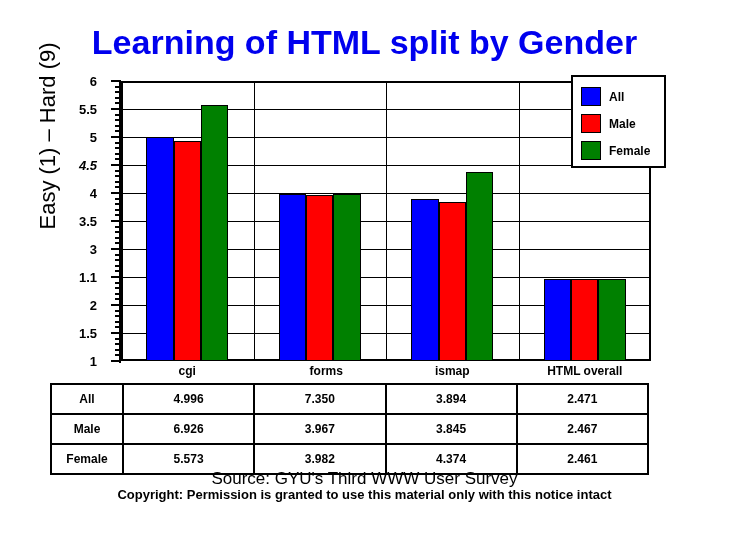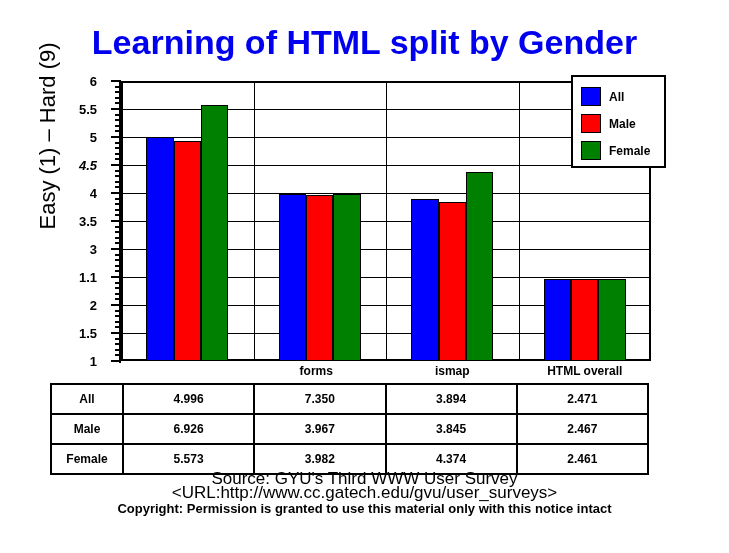--- a/index.html
+++ b/index.html
@@ -327,21 +327,22 @@
       <div class="legend-swatch" style="background: rgb(255, 0, 0);"></div>
       <div class="legend-label">Male</div>
     </div>
     <div class="legend-row">
       <div class="legend-swatch" style="background: rgb(0, 128, 0);"></div>
       <div class="legend-label">Female</div>
     </div>
   </div>
 
 <div id="cat-labels">
-    <div class="cat-label" style="left: 129px; width: 132.5px;">forms</div>
+    <div class="cat-label" style="left: 0px; width: 132.5px;">cgi</div>
+    <div class="cat-label" style="left: 139px; width: 132.5px;">forms</div>
     <div class="cat-label" style="left: 265px; width: 132.5px;">ismap</div>
     <div class="cat-label" style="left: 397.5px; width: 132.5px;">HTML overall</div>
   </div>
 
 <table id="data-table">
   <tbody id="data-table-body">
       <tr>
         <td class="rowhead">All</td>
         <td>4.996</td>
         <td>7.350</td>
@@ -360,15 +361,14 @@
         <td>5.573</td>
         <td>3.982</td>
         <td>4.374</td>
         <td>2.461</td>
       </tr>
     </tbody>
 </table>
 
 <div id="footer">
   <div class="foot-line">Source: GYU's Third WWW User Survey</div>
-  <div class="foot-line">&lt;URL:http://www.cc.gatech.edu/gvu/user_surveys&gt;</div>
   <div class="foot-line copyright">Copyright: Permission is granted to use this material only with this notice intact</div>
 </div>
 
 </body></html>

